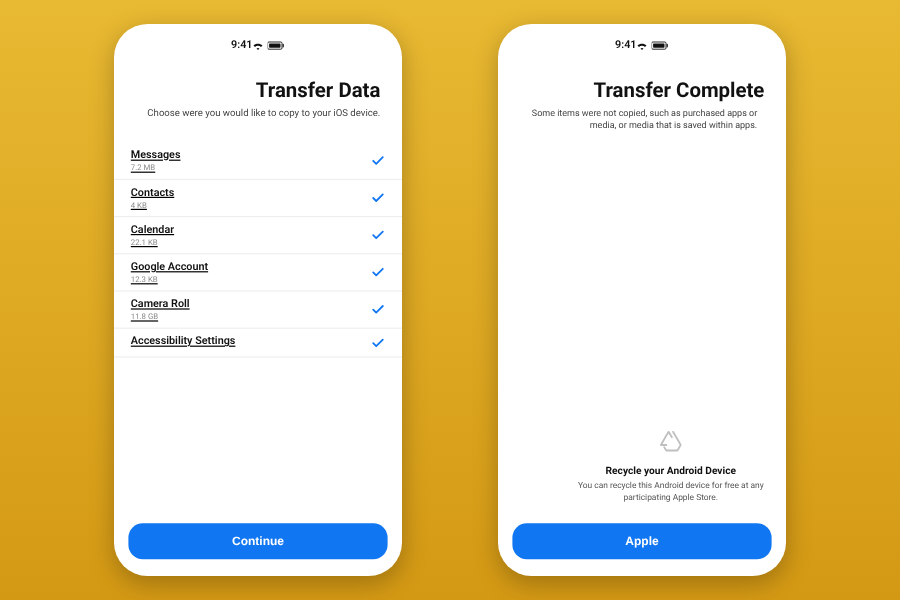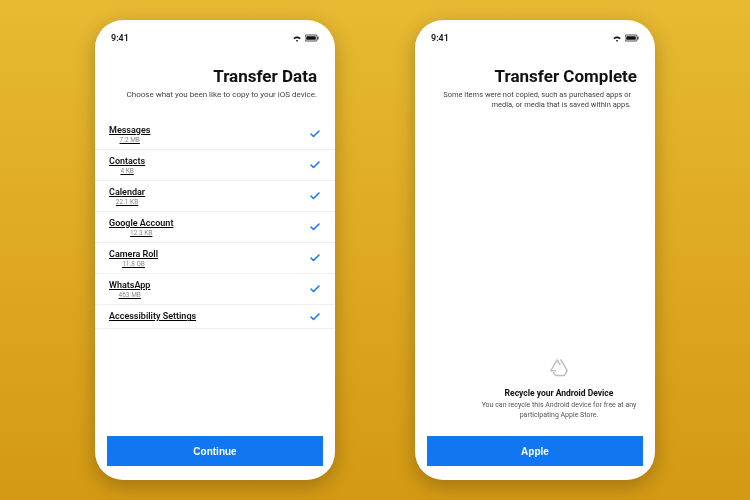--- a/index.html
+++ b/index.html
@@ -21,21 +21,21 @@
     padding: 10px 0 10px;
     display: flex;
     flex-direction: column;
     overflow: hidden;
     position: relative;
   }
   .status-bar {
     height: 16px;
     display: flex;
     align-items: center;
-    justify-content: space-between;
+    justify-content: center;
     padding: 0 16px;
     font-size: 9px;
     font-weight: 600;
     color: #111;
   }
   .status-icons { display: flex; align-items: center; gap: 3px; }
   .status-icons svg { display: block; }
   .screen {
     flex: 1;
     display: flex;
@@ -76,39 +76,38 @@
   .row-text { display: flex; flex-direction: column; }
   .row-label {
     font-size: 9px;
     font-weight: 600;
     color: #111;
   }
   .row-size {
     font-size: 6.5px;
     color: #888;
     margin-top: 1px;
-    text-align: center;
   }
   .check { color: #1176f2; }
   .check svg { display: block; }
   .add-files {
     padding: 8px 14px 0;
     font-size: 9px;
     font-weight: 600;
     color: #1176f2;
   }
   .bottom-area {
     padding: 8px 12px 4px;
   }
   .primary-btn {
     width: 100%;
     background: #1176f2;
     color: #fff;
     border: none;
-    border-radius: 0;
+    border-radius: 12px;
     height: 30px;
     font-size: 10px;
     font-weight: 600;
     cursor: pointer;
   }
   .spacer { flex: 1; }
   .recycle-block {
     text-align: center;
     padding: 0 18px 8px;
     margin-left: 48px;
@@ -148,21 +147,21 @@
             <rect x="2.5" y="3.5" width="19" height="7" rx="1" fill="#111"></rect>
             <rect x="25" y="4" width="2" height="6" rx="1" fill="#111"></rect>
           </svg>
       </span>
     </div>
   </div>
 
   <div class="screen">
     <div class="header">
       <div class="title">Transfer Data</div>
-      <div class="subtitle">Choose what you been like to copy to your iOS device.</div>
+      <div class="subtitle">Choose were you would like to copy to your iOS device.</div>
     </div>
 
     <div class="list">
       <div class="row">
         <div class="row-text">
           <span class="row-label">Messages</span>
           <span class="row-size">7.2 MB</span>
         </div>
         <span class="check">
             <svg width="12" height="12" viewBox="0 0 24 24">
@@ -200,31 +199,20 @@
         <span class="check">
             <svg width="12" height="12" viewBox="0 0 24 24">
               <path fill="none" stroke="currentColor" stroke-width="3" stroke-linecap="round" stroke-linejoin="round" d="M4 12l5 5L20 6"></path>
             </svg>
           </span>
       </div>
       <div class="row">
         <div class="row-text">
           <span class="row-label">Camera Roll</span>
           <span class="row-size">11.8 GB</span>
-        </div>
-        <span class="check">
-            <svg width="12" height="12" viewBox="0 0 24 24">
-              <path fill="none" stroke="currentColor" stroke-width="3" stroke-linecap="round" stroke-linejoin="round" d="M4 12l5 5L20 6"></path>
-            </svg>
-          </span>
-      </div>
-      <div class="row">
-        <div class="row-text">
-          <span class="row-label">WhatsApp</span>
-          <span class="row-size">463 MB</span>
         </div>
         <span class="check">
             <svg width="12" height="12" viewBox="0 0 24 24">
               <path fill="none" stroke="currentColor" stroke-width="3" stroke-linecap="round" stroke-linejoin="round" d="M4 12l5 5L20 6"></path>
             </svg>
           </span>
       </div>
       <div class="row">
         <div class="row-text">
           <span class="row-label">Accessibility Settings</span>

